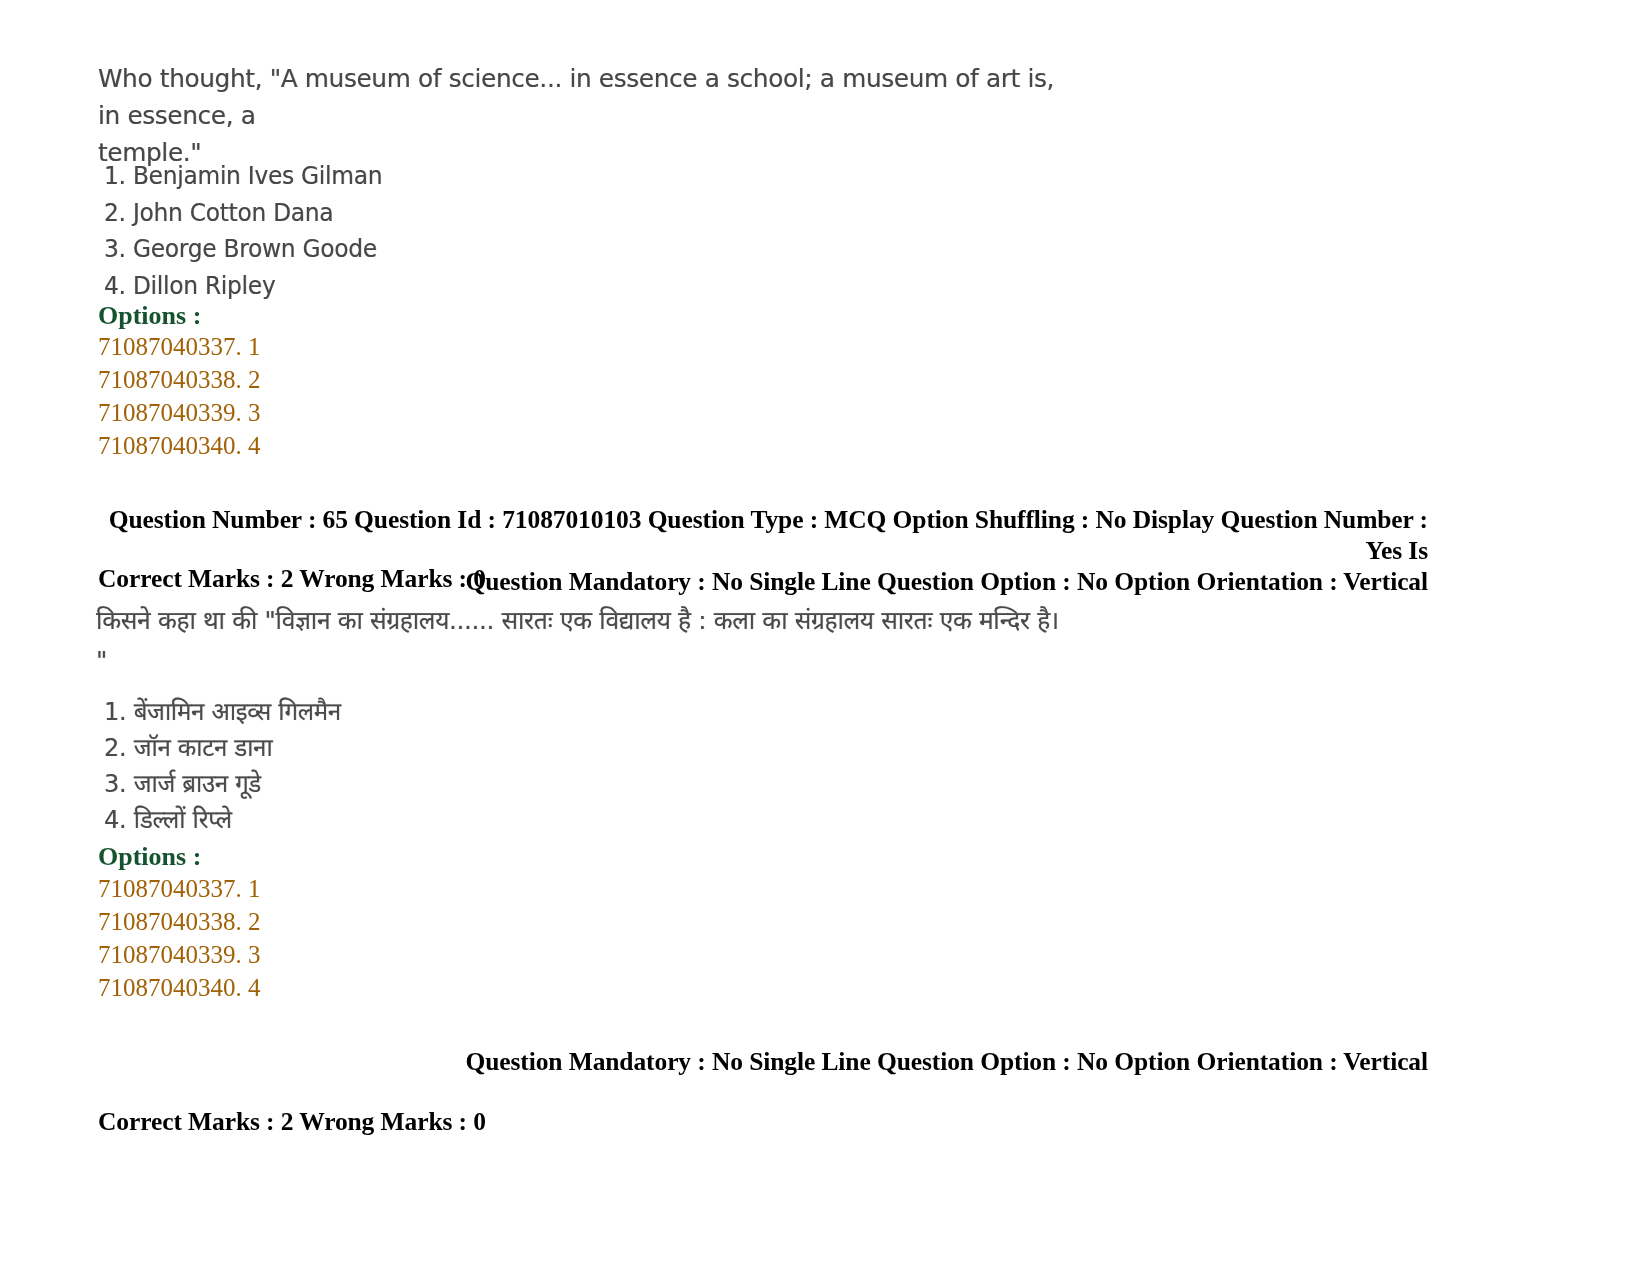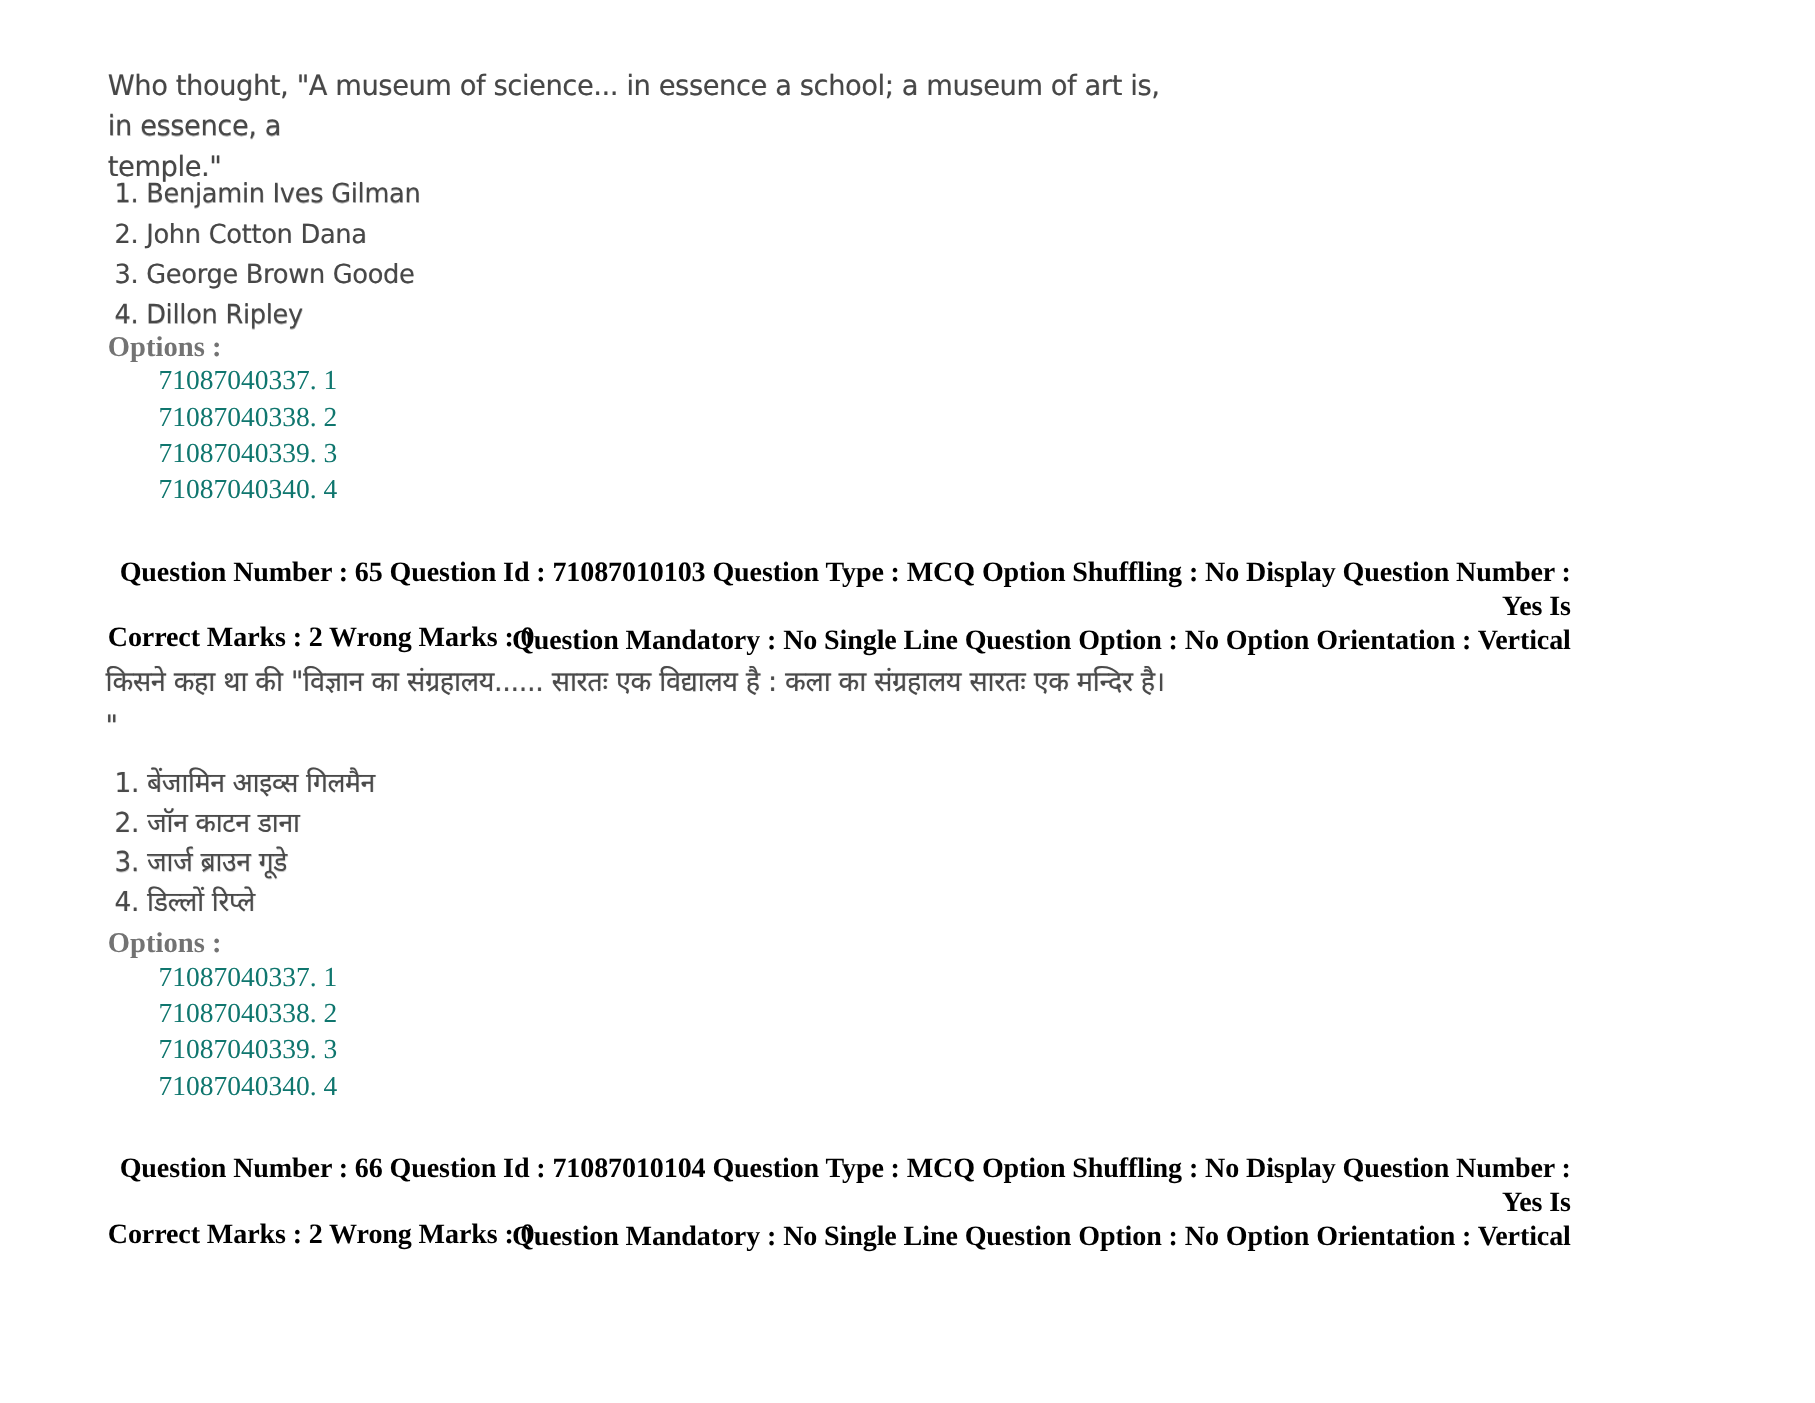--- a/index.html
+++ b/index.html
@@ -66,44 +66,43 @@
   }
 
   .scan-hi-q {
     font-size: 25.5px;
     line-height: 40px;
   }
 
   
   .crisp {
     font-family: "Liberation Serif", "DejaVu Serif", serif;
-    color: #737373;
+    color: #14532d;
   }
 
   .label-bold {
     font-weight: bold;
     font-size: 26px;
     line-height: 33px;
   }
 
   .meta {
     font-weight: bold;
     font-size: 25.5px;
     line-height: 31px;
     letter-spacing: -0.1px;
     color: #000;
     text-align: right;
   }
 
   .optnum {
     font-size: 25px;
     line-height: 33px;
-    color: #0f766e;
+    color: #a16207;
     font-weight: normal;
-    margin-left: 46px;
   }
 
   
   .blk { position: absolute; }
 
   #q64-stem       { left: 98px;  top: 60px;  width: 1000px; }
   #q64-choices    { left: 104px; top: 158px; width: 700px; }
   #q64-options-lbl{ left: 98px;  top: 299px; }
   #q64-option-ids { left: 98px;  top: 330px; }
 
@@ -169,19 +168,18 @@
   <div class="blk crisp label-bold" id="q65-options-lbl">Options :</div>
 
   <div class="blk crisp optnum" id="q65-option-ids">
     <div class="optid-line">71087040337. 1</div>
     <div class="optid-line">71087040338. 2</div>
     <div class="optid-line">71087040339. 3</div>
     <div class="optid-line">71087040340. 4</div>
   </div>
 
   <div class="blk crisp meta" id="q66-meta">
-    <div class="meta-line">Question Number : 66 Question Id : 71087010104 Question Type : MCQ Option Shuffling : No Display Question Number : Yes Is</div>
     <div class="meta-line">Question Mandatory : No Single Line Question Option : No Option Orientation : Vertical</div>
   </div>
 
   <div class="blk crisp meta" id="q66-marks">Correct Marks : 2 Wrong Marks : 0</div>
 
 </div>
 
 </body></html>

